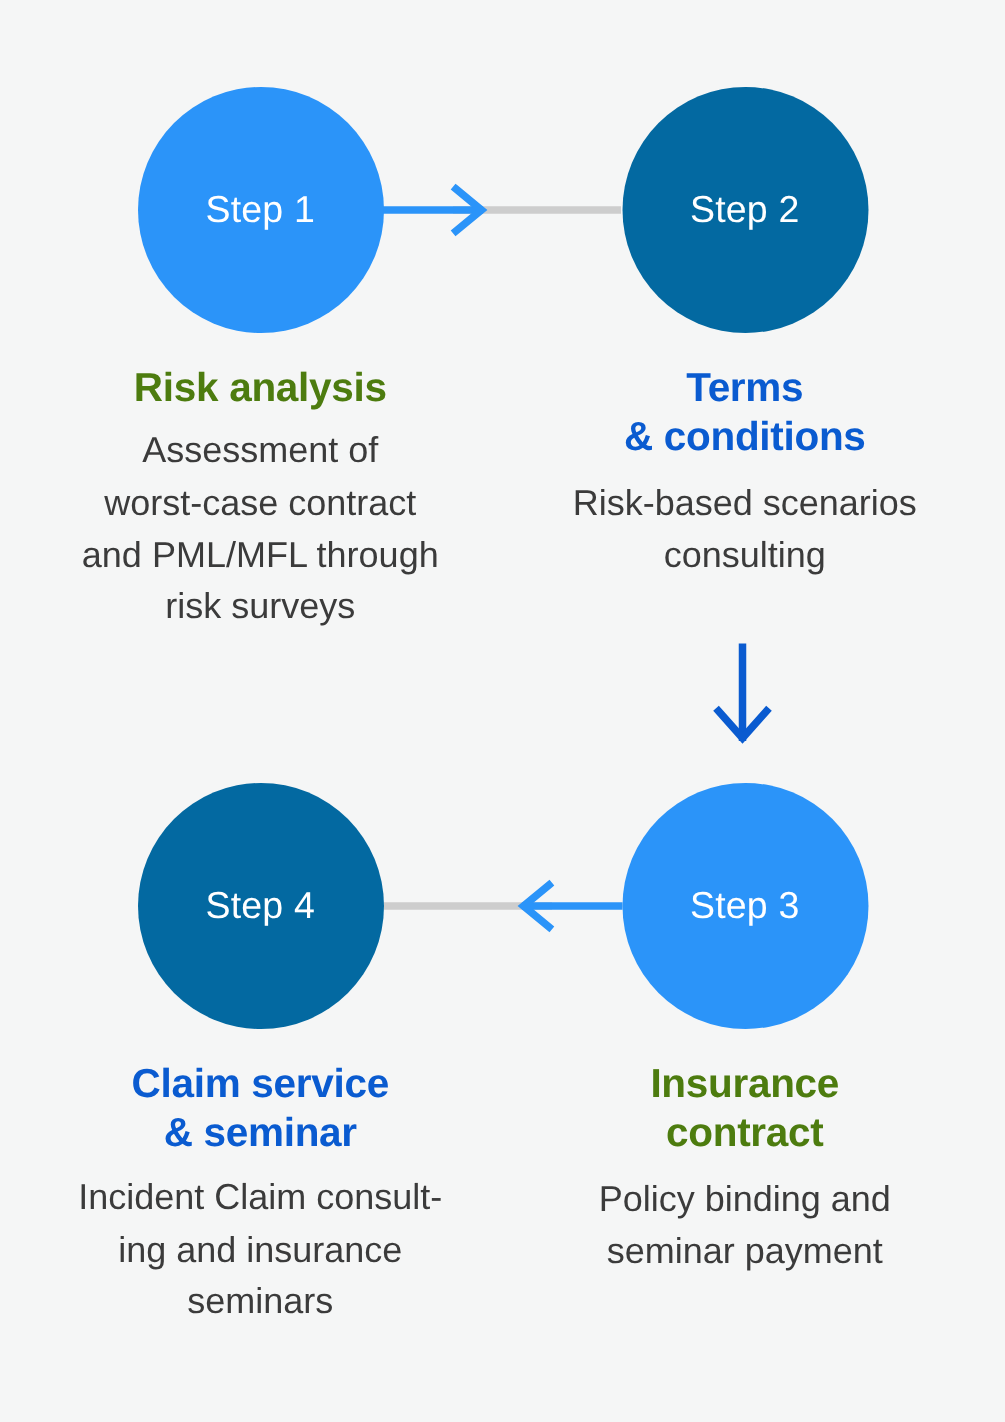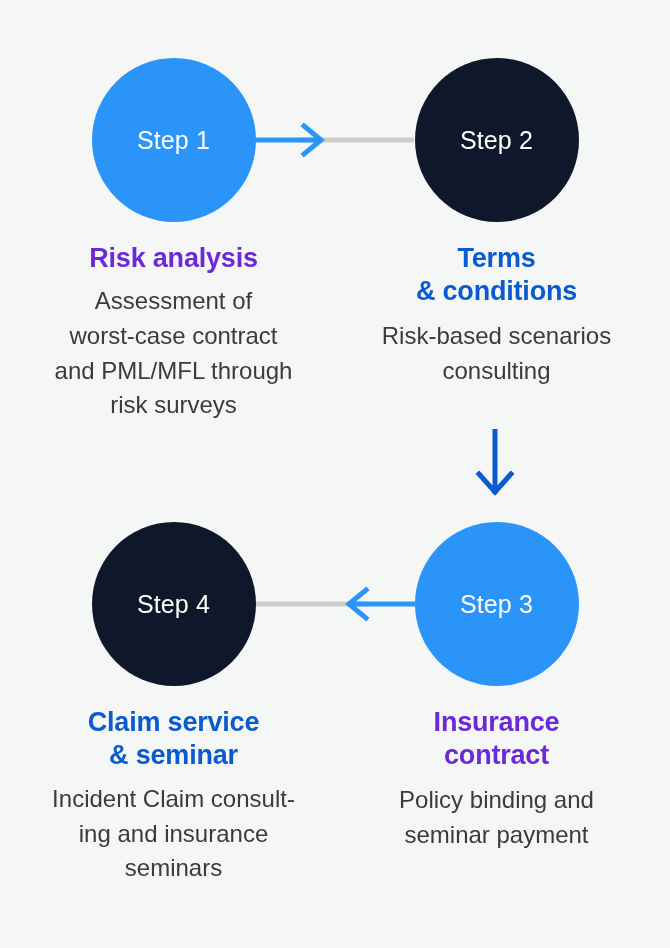--- a/index.html
+++ b/index.html
@@ -48,38 +48,38 @@
     height: 164px;
     border-radius: 50%;
     margin: 0 auto;
     display: flex;
     align-items: center;
     justify-content: center;
     position: relative;
     z-index: 2;
   }
   .circle-light { background: #2b94f9; }
-  .circle-dark  { background: #0f172a; }
+  .circle-dark  { background: #0369a1; }
 
   .circle-label {
     color: #ffffff;
     font-size: 25px;
     font-weight: 400;
     letter-spacing: 0.1px;
     line-height: 1;
   }
 
   .title {
     margin-top: 20px;
     font-size: 27px;
     font-weight: bold;
     line-height: 1.22;
     letter-spacing: -0.2px;
   }
-  .title-light { color: #6d28d9; }
+  .title-light { color: #4d7c0f; }
   .title-dark  { color: #0a5bd0; }
 
   .desc {
     margin-top: 9px;
     font-size: 24px;
     line-height: 1.45;
     color: #3b3b3b;
     font-weight: 400;
   }
 

